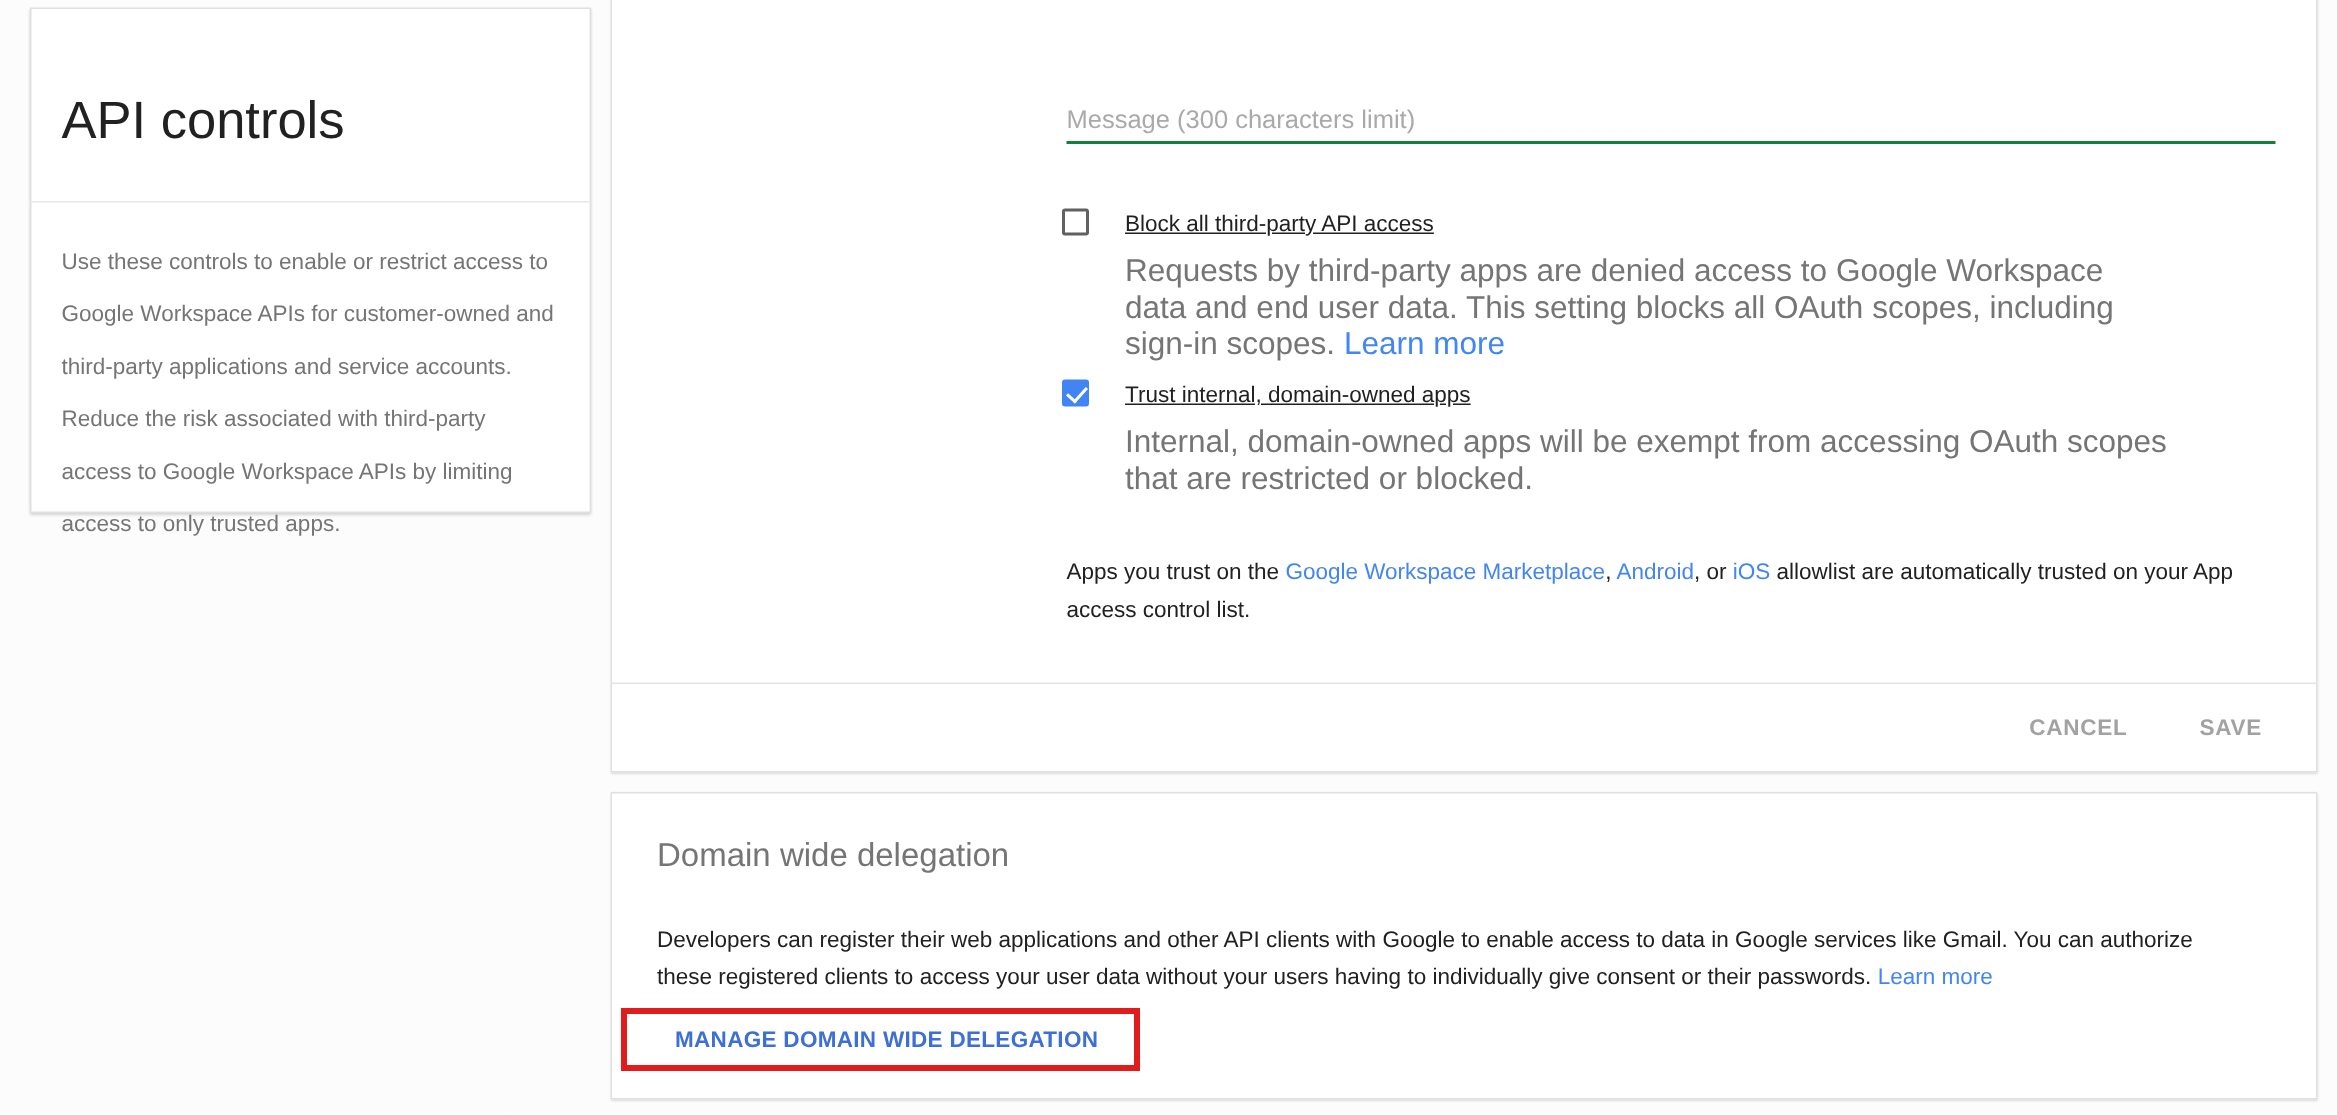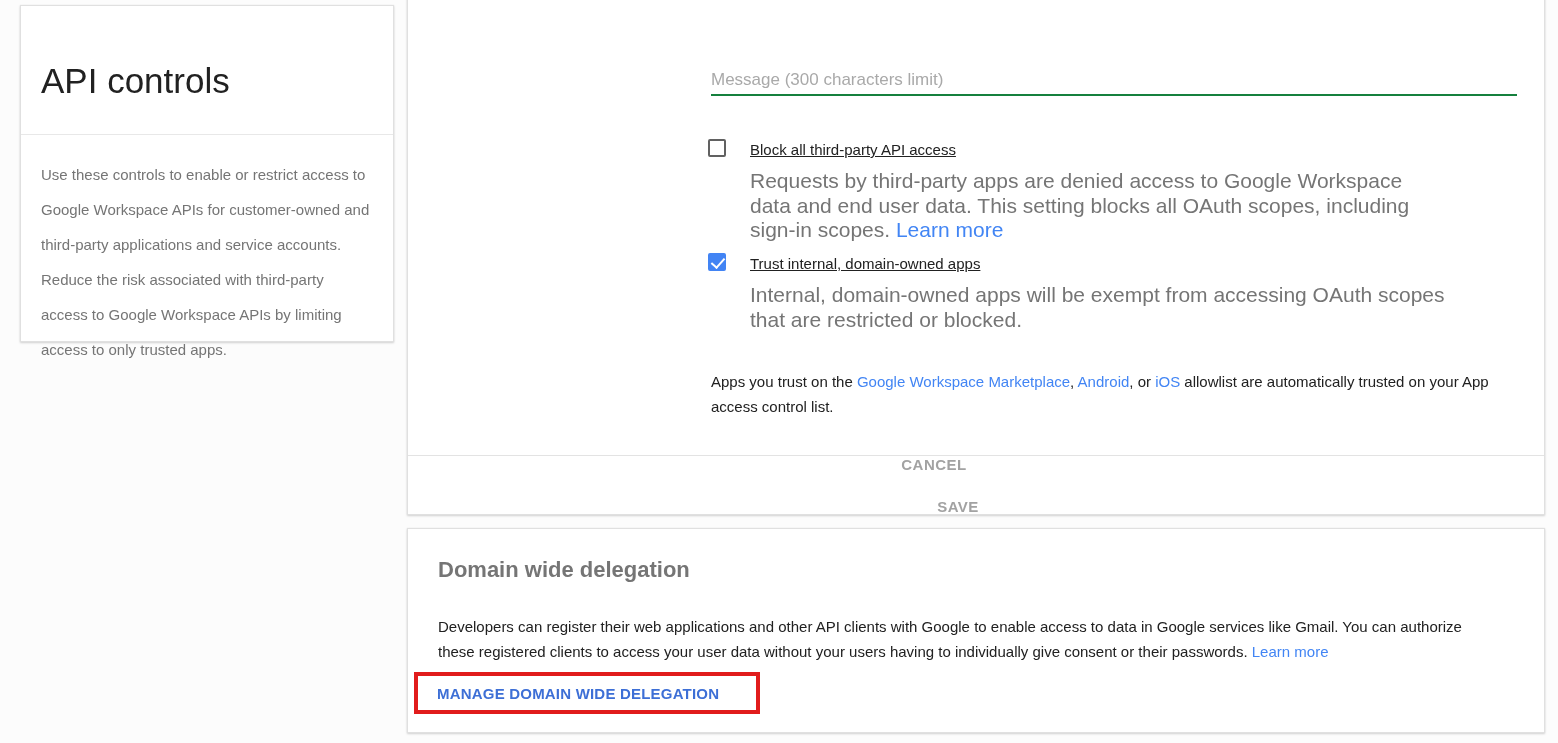--- a/index.html
+++ b/index.html
@@ -68,46 +68,46 @@
   .link { color:#4285f4; text-decoration:none; cursor:pointer; }
 
   .trust-note {
     position:absolute; left:303px; top:391px; width:780px;
     font-size:15px; line-height:24.5px; color:#212121;
   }
 
   .actions-divider { position:absolute; left:0; top:476px; width:100%; border-top:1px solid #e3e3e3; }
   .actions {
     position:absolute; left:0; top:477px; width:100%; height:59px;
-    display:flex; align-items:center; justify-content:space-between; padding-right:36px;flex-direction:column;
+    display:flex; align-items:center; justify-content:flex-end; padding-right:36px;
   }
   .flat-btn {
     background:none; border:none; cursor:pointer;
     font-family:inherit; font-size:15px; font-weight:700;
     letter-spacing:.5px; color:#a2a2a2;
   }
   .flat-btn.cancel { margin-right:48px; }
 
   
   .delegation-card { left:407px; top:528px; width:1138px; height:205px; }
   .delegation-card h2 {
     position:absolute; left:30px; top:28px;
-    font-size:22px; font-weight:700; color:#757575;
+    font-size:22px; font-weight:400; color:#757575;
   }
   .delegation-card .desc {
     position:absolute; left:30px; top:86px; width:1045px;
     font-size:15px; line-height:24.5px; color:#212121;
   }
   .annotation-box {
     position:absolute; left:6px; top:143px; width:346px; height:42px;
     border:4px solid #e11c1c;
     display:flex; align-items:center;
   }
   .manage-link {
-    margin-left:19px;
+    margin-left:32px;
     font-size:15px; font-weight:700; letter-spacing:.2px;
     color:#3d6fd6; text-decoration:none; cursor:pointer; white-space:nowrap;
   }
 </style>
 </head>
 <body>
 
 <aside class="card left-card">
   <h1>API controls</h1>
   <div class="divider"></div>

